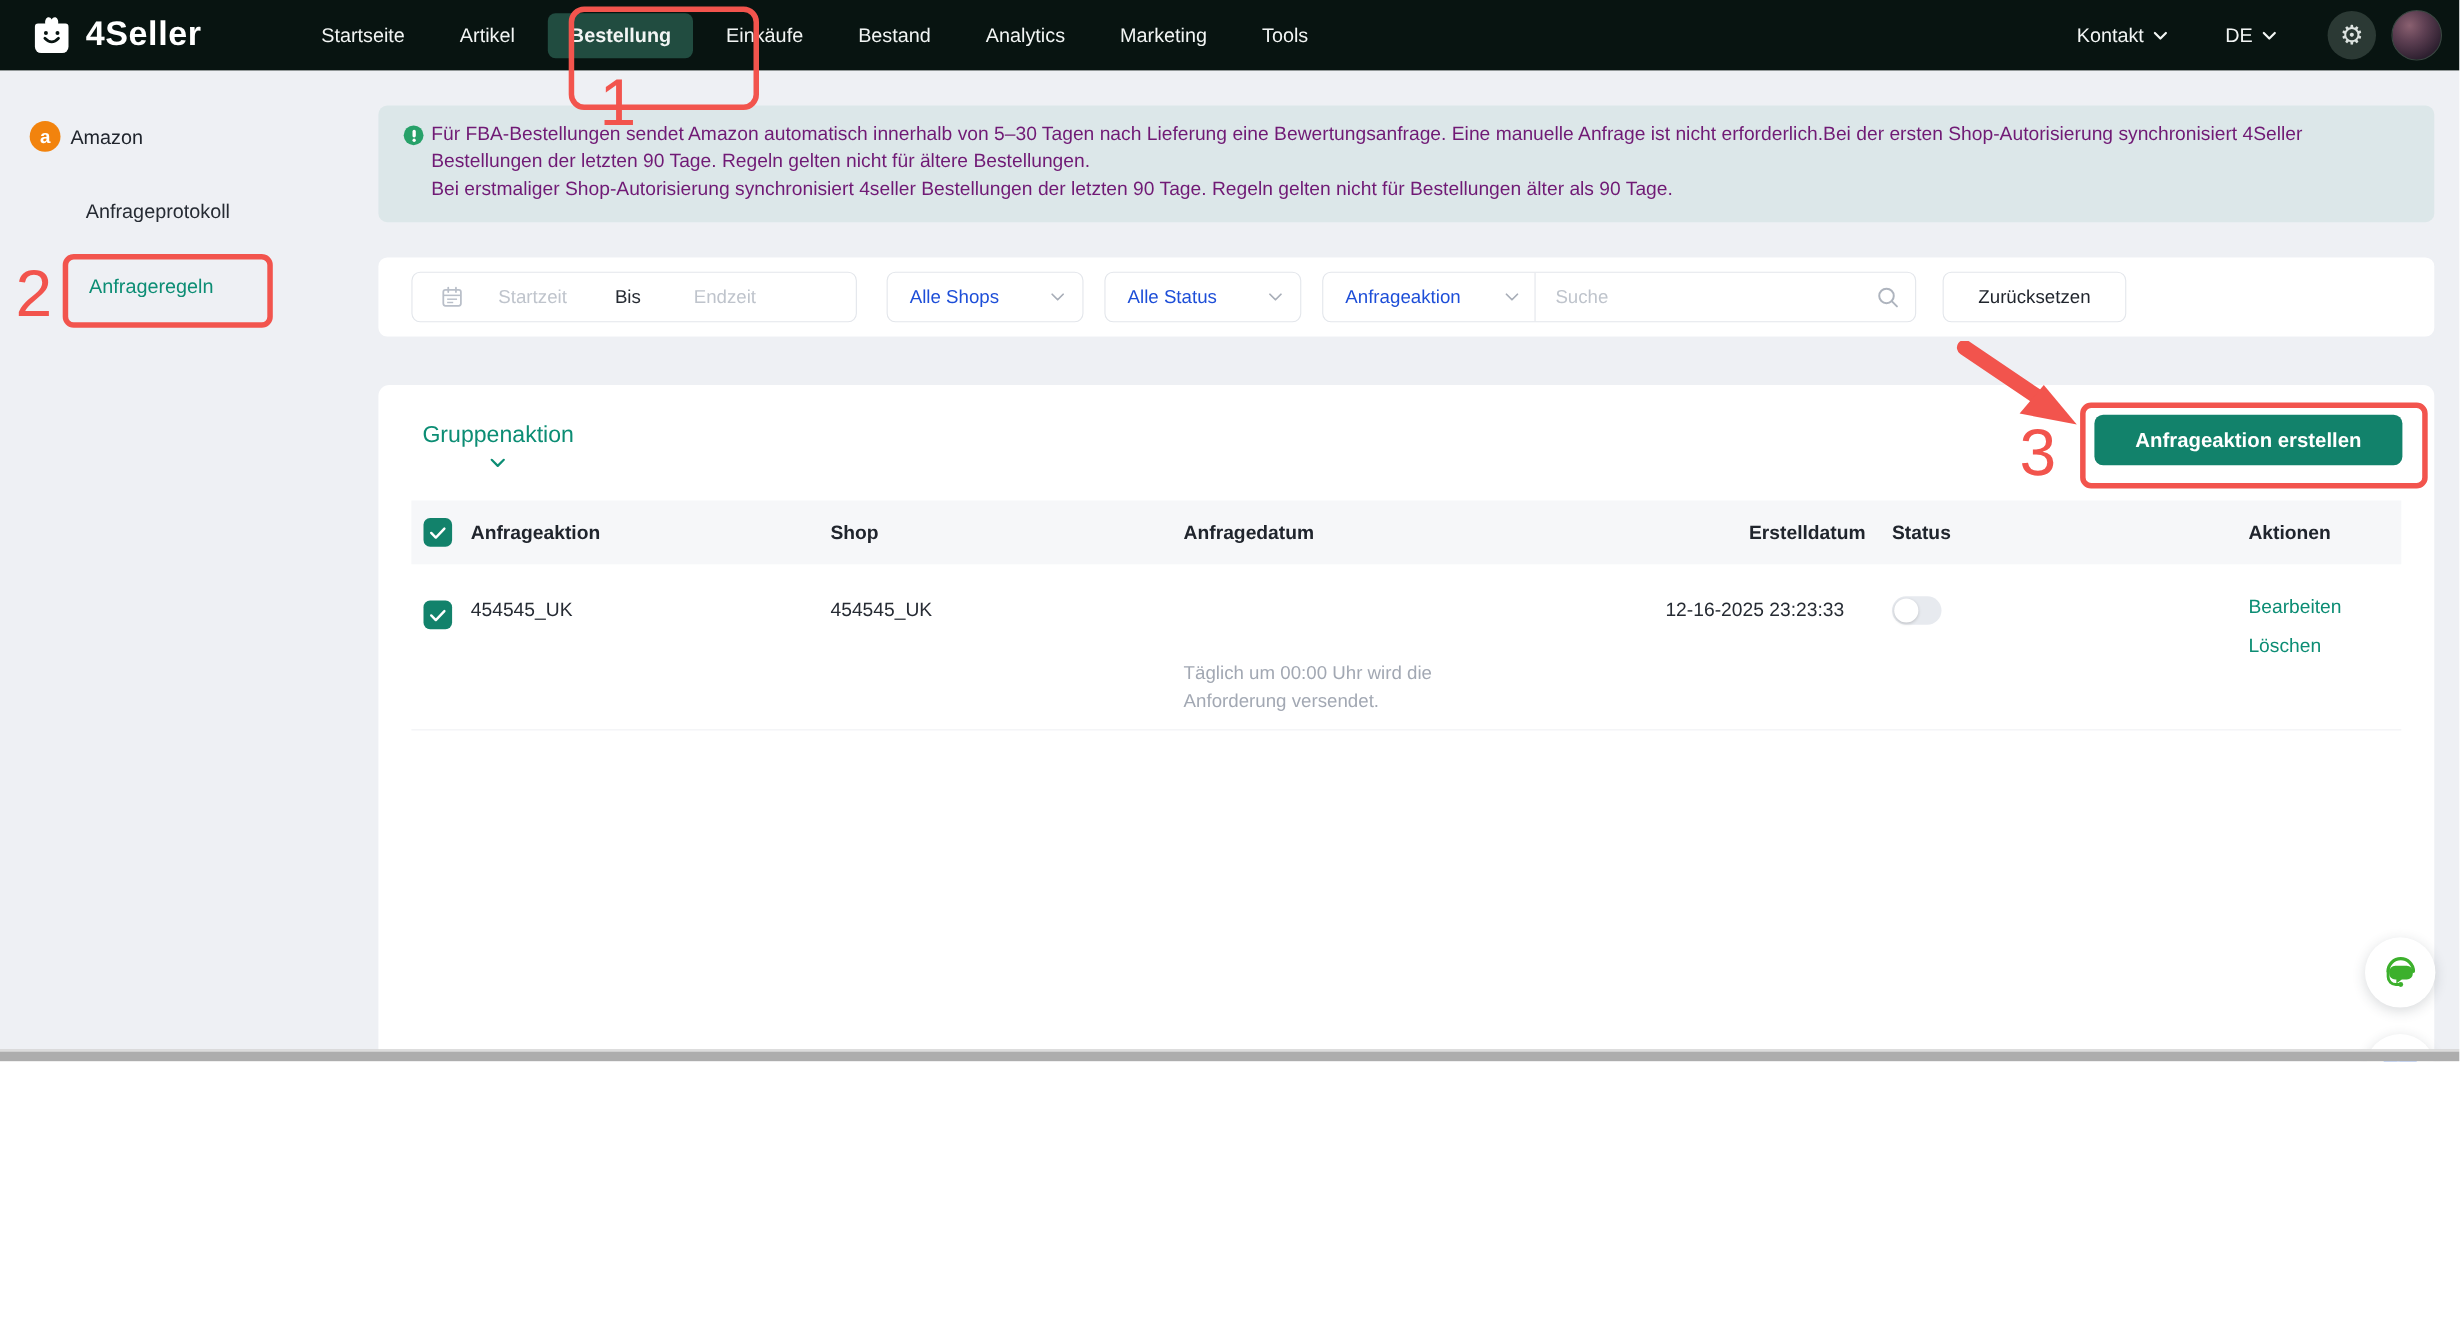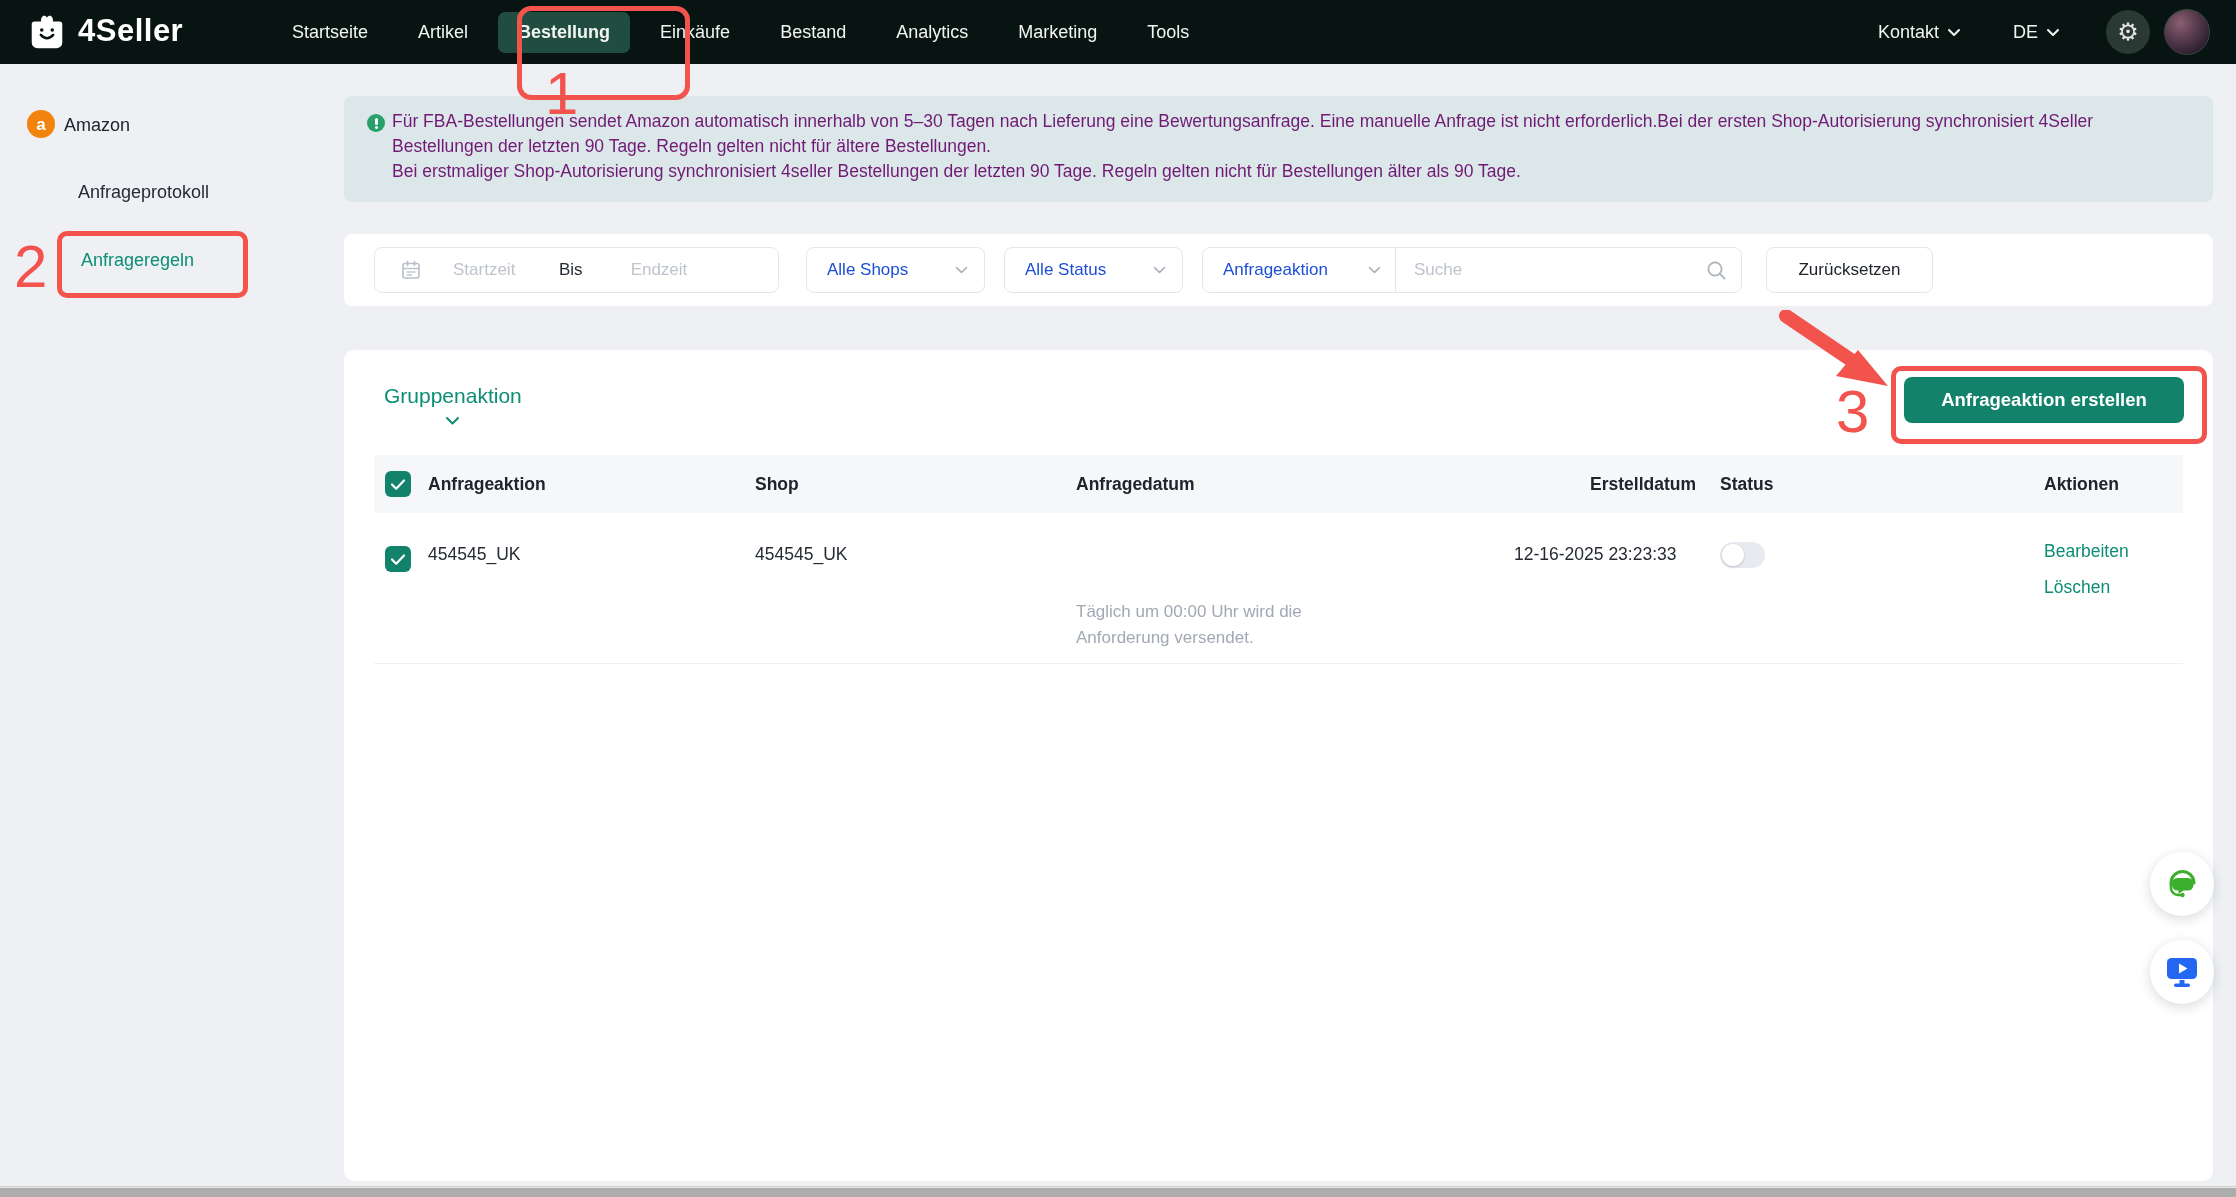--- a/index.html
+++ b/index.html
@@ -1,26 +1,26 @@
 <!DOCTYPE html>
 <html><head>
 <meta charset="utf-8">
 <style>
   html,body{margin:0;padding:0;overflow:hidden;}
   body{font-family:"Liberation Sans","DejaVu Sans",sans-serif;}
-  .root{position:relative;width:2236px;height:1197px;background:#EEF0F4;overflow:hidden;}
+  .root{position:relative;width:2236px;height:965px;background:#EEF0F4;overflow:hidden;}
 
   
   .topbar{position:absolute;left:0;top:0;width:2236px;height:64px;background:#081411;z-index:5;}
   .logo{position:absolute;left:26px;top:10px;display:flex;align-items:center;gap:10px;}
   .logo-title{color:#fff;font-size:31px;font-weight:700;letter-spacing:.5px;}
   .main-nav{position:absolute;left:292px;top:0;height:64px;display:flex;align-items:center;gap:50px;}
   .nav-item{color:#F2F5F4;font-size:18px;font-weight:500;white-space:nowrap;cursor:pointer;}
   .nav-item.active{background:#214C40;padding:10px 20px;margin:0 -20px;border-radius:7px;font-weight:700;}
-  .nav-right{position:absolute;right:26px;top:0;height:64px;display:flex;align-items:center;}
+  .nav-right{position:absolute;right:16px;top:0;height:64px;display:flex;align-items:center;}
   .nav-drop{display:flex;align-items:center;gap:8px;color:#F2F5F4;font-size:18px;font-weight:500;cursor:pointer;}
   .gear-circle{width:44px;height:44px;border-radius:50%;background:#2B3934;display:flex;align-items:center;justify-content:center;cursor:pointer;}
   .gear-glyph{color:#DDE3E0;font-size:24px;line-height:1;font-family:"DejaVu Sans",sans-serif;}
   .avatar{width:44px;height:44px;border-radius:50%;cursor:pointer;border:1px solid #3a4742;
     background:radial-gradient(circle at 35% 30%,#8a6070 0%,#5d3f52 35%,#2e2030 75%,#1c1420 100%);}
 
   
   .ann-box{position:absolute;border:5px solid #F2544D;border-radius:14px;z-index:40;pointer-events:none;}
   .ann-num{position:absolute;color:#F2544D;font-size:60px;font-weight:400;z-index:40;line-height:1;}
   .ann-arrow{position:absolute;z-index:40;}

